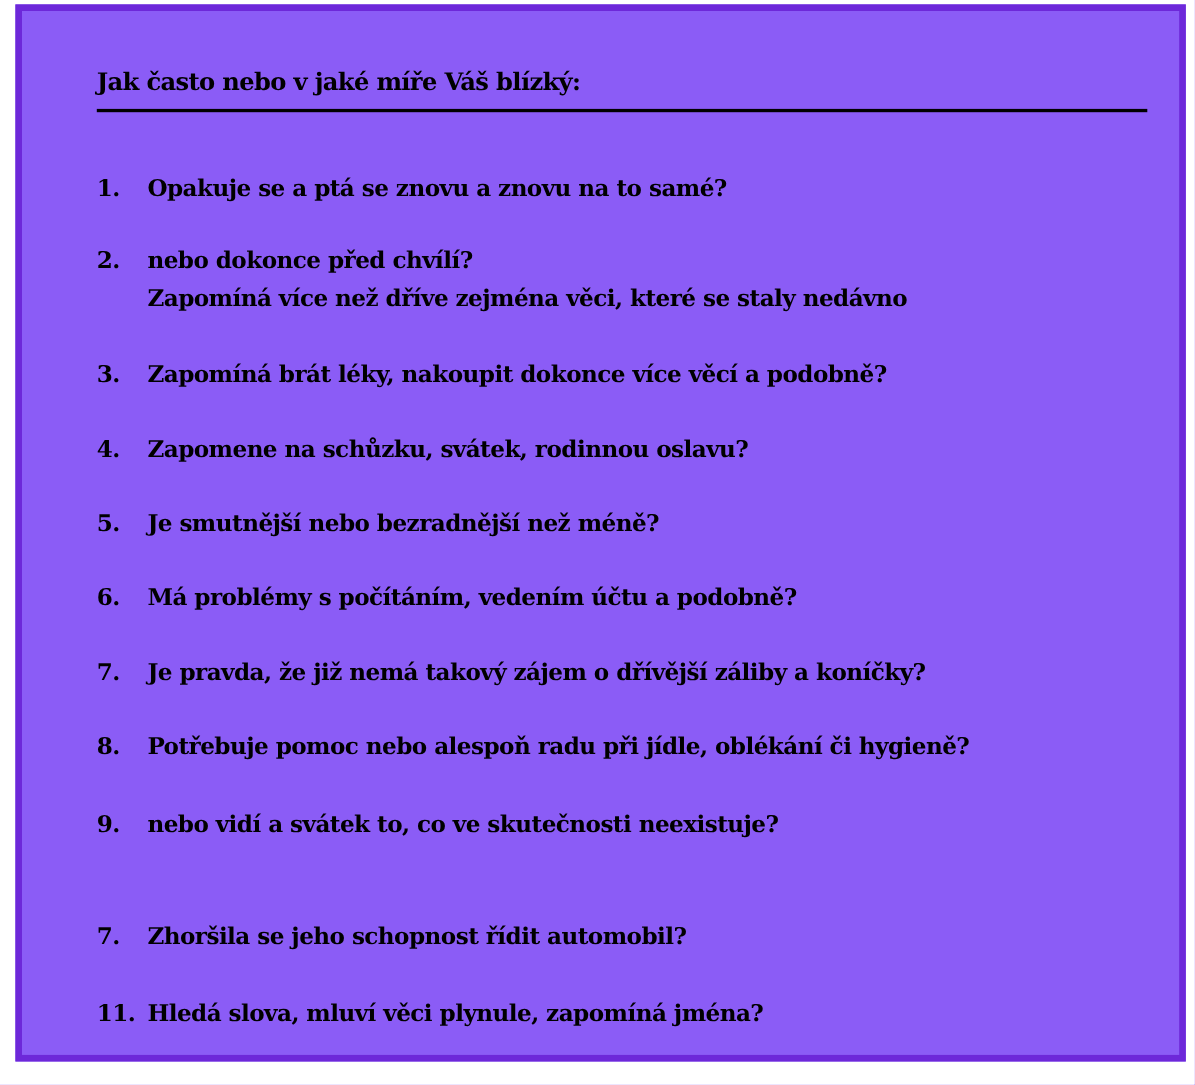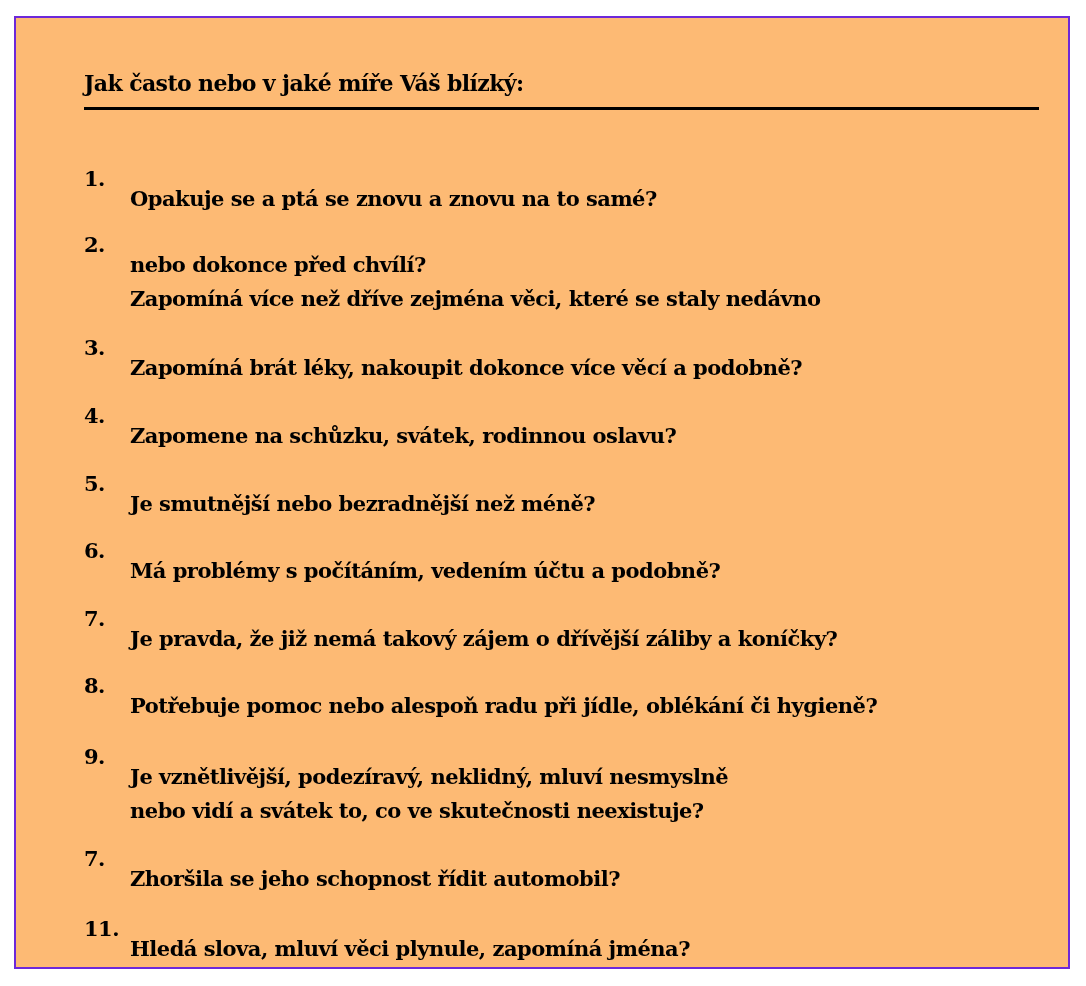--- a/index.html
+++ b/index.html
@@ -11,25 +11,25 @@
       width: 1086px;
       height: 986px;
       position: relative;
       overflow: hidden;
       font-family: "DejaVu Serif", "Liberation Serif", serif;
       color: #000000;
     }
     .frame {
       position: absolute;
       left: 14px;
-      top: 16px;
+      top: 4px;
       width: 1052px;
       height: 949px;
-      border: 2px solid #6d28d9;
-      background: #fdba74;
+      border: 6px solid #6d28d9;
+      background: #8b5cf6;
     }
     .title {
       position: absolute;
       left: 68px;
       top: 50px;
       font-size: 22px;
       font-weight: bold;
       letter-spacing: -0.6px;
       white-space: nowrap;
       line-height: 30px;
@@ -64,21 +64,20 @@
     .num {
       position: absolute;
       left: 0;
       top: 0;
       width: 46px;
     }
     .text {
       position: absolute;
       left: 46px;
       top: 0;
-      margin-top: 20px;
     }
     .text span {
       display: block;
     }
   </style>
 </head>
 <body>
 
 <div class="frame">
   <div class="title">Jak často nebo v jaké míře Váš blízký:</div>
@@ -130,21 +129,20 @@
     </li>
     <li class="item" style="top:651px;">
       <span class="num">8.</span>
       <span class="text">
         <span>Potřebuje pomoc nebo alespoň radu při jídle, oblékání či hygieně?</span>
       </span>
     </li>
     <li class="item" style="top:722px;">
       <span class="num">9.</span>
       <span class="text">
-        <span>Je vznětlivější, podezíravý, neklidný, mluví nesmyslně</span>
         <span>nebo vidí a svátek to, co ve skutečnosti neexistuje?</span>
       </span>
     </li>
     <li class="item" style="top:824px;">
       <span class="num">7.</span>
       <span class="text">
         <span>Zhoršila se jeho schopnost řídit automobil?</span>
       </span>
     </li>
     <li class="item" style="top:894px;">

